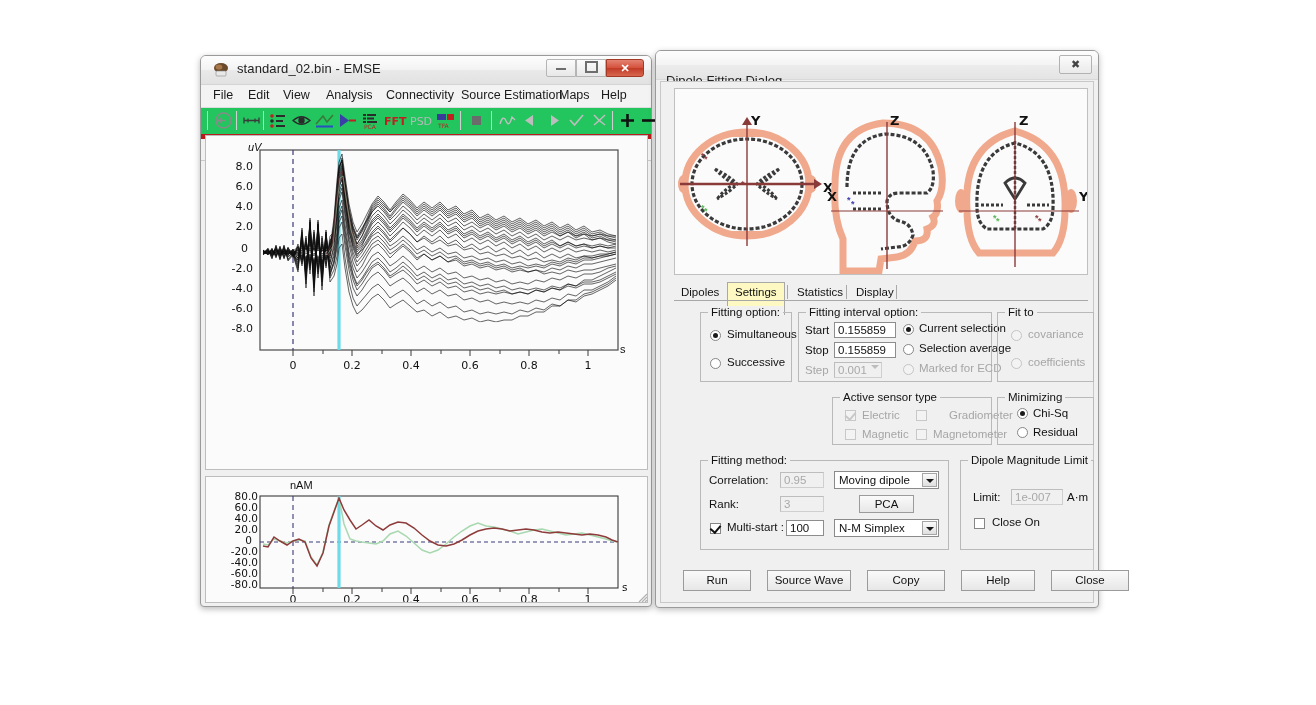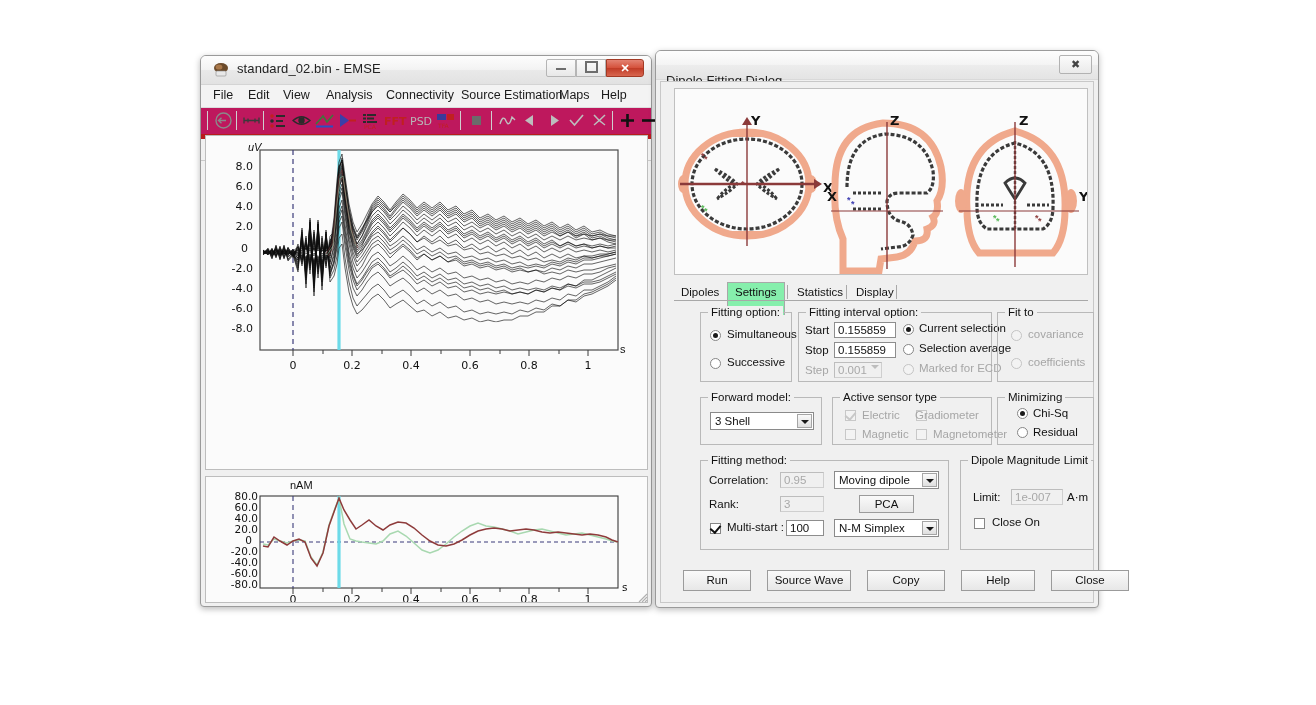--- a/index.html
+++ b/index.html
@@ -46,21 +46,21 @@
 
   #emse-menubar{
     height:22px;position:relative;background:#f3f3f3;
     border-bottom:1px solid #dcdcdc;
   }
   .menu-item{
     position:absolute;top:3px;font-size:12.5px;color:#1a1a1a;white-space:nowrap;
     padding:0 2px;cursor:default;
   }
   #emse-toolbar{
-    position:relative;height:26px;background:#be185d;border-bottom:5px solid #b91c1c;
+    position:relative;height:26px;background:#22c55e;border-bottom:5px solid #b91c1c;
   }
   .tb-sep{position:absolute;top:3px;width:1px;height:19px;background:#cfcfcf;}
   .tb-ico{position:absolute;top:3px;height:19px;width:21px;}
   #emse-toolbar2{
     position:relative;height:21px;background:#f1f1f1;border-bottom:1px solid #c9c9c9;
   }
   .combo{
     position:absolute;top:2px;height:17px;background:#fff;border:1px solid #8a8a8a;
     box-sizing:border-box;font-size:11px;color:#111;line-height:15px;padding-left:3px;
     white-space:nowrap;overflow:hidden;
@@ -124,21 +124,21 @@
     position:absolute;left:13px;top:6px;width:414px;height:187px;
     background:#fbfbfb;border:1px solid #c0c0c0;box-sizing:border-box;overflow:hidden;
   }
   
   #tabstrip{position:absolute;left:13px;top:200px;width:414px;height:19px;}
   .tab{
     position:absolute;top:2px;height:17px;font-size:11.5px;color:#111;
     padding:0 7px;line-height:16px;box-sizing:border-box;white-space:nowrap;
   }
   .tab.active{
-    top:0;height:33px;line-height:18px;background:#86efac;
+    top:0;height:33px;line-height:18px;background:#fef9c3;
     border:1px solid #a8a8a8;border-bottom:none;
   }
   .tabdiv{position:absolute;top:3px;width:1px;height:14px;background:#a9a9a9;}
   #tabline{position:absolute;left:13px;top:218px;width:414px;height:1px;background:#a8a8a8;}
 
   
   .gbox{position:absolute;border:1px solid #b9b9b9;box-sizing:border-box;margin-left:18px;}
   .gtitle{position:absolute;top:-7px;left:7px;background:#f0f0f0;padding:0 3px;
     font-size:11.5px;color:#111;white-space:nowrap;}
   .lbl{position:absolute;font-size:11.5px;color:#111;white-space:nowrap;}
@@ -558,34 +558,27 @@
     </div>
 
     <div class="gbox" style="left:318px;top:230px;width:97px;height:70px">
       <div class="gtitle">Fit to</div>
       <div class="radio dis" style="left:13px;top:17px"></div>
       <div class="lbl dis" style="left:30px;top:15px">covariance</div>
       <div class="radio dis" style="left:13px;top:45px"></div>
       <div class="lbl dis" style="left:30px;top:43px">coefficients</div>
     </div>
 
-    <div class="gbox" style="left:21px;top:315px;width:122px;height:48px">
-      <div class="gtitle">Forward model:</div>
-      <div class="dcombo" style="left:9px;top:14px;width:104px">
-        <span>3 Shell</span>
-        <span class="arrow"></span>
-      </div>
-    </div>
 
     <div class="gbox" style="left:153px;top:315px;width:160px;height:48px">
       <div class="gtitle">Active sensor type</div>
       <div class="cbox dis on" style="left:12px;top:12px"></div>
       <div class="lbl dis" style="left:29px;top:11px">Electric</div>
       <div class="cbox dis" style="left:83px;top:12px"></div>
-      <div class="lbl dis" style="left:82px;top:11px">Gradiometer</div>
+      <div class="lbl dis" style="left:116px;top:11px">Gradiometer</div>
       <div class="cbox dis" style="left:12px;top:31px"></div>
       <div class="lbl dis" style="left:29px;top:30px">Magnetic</div>
       <div class="cbox dis" style="left:83px;top:31px"></div>
       <div class="lbl dis" style="left:100px;top:30px">Magnetometer</div>
     </div>
 
     <div class="gbox" style="left:318px;top:315px;width:97px;height:48px">
       <div class="gtitle">Minimizing</div>
       <div class="radio on" style="left:19px;top:10px"></div>
       <div class="lbl" style="left:35px;top:9px">Chi-Sq</div>

